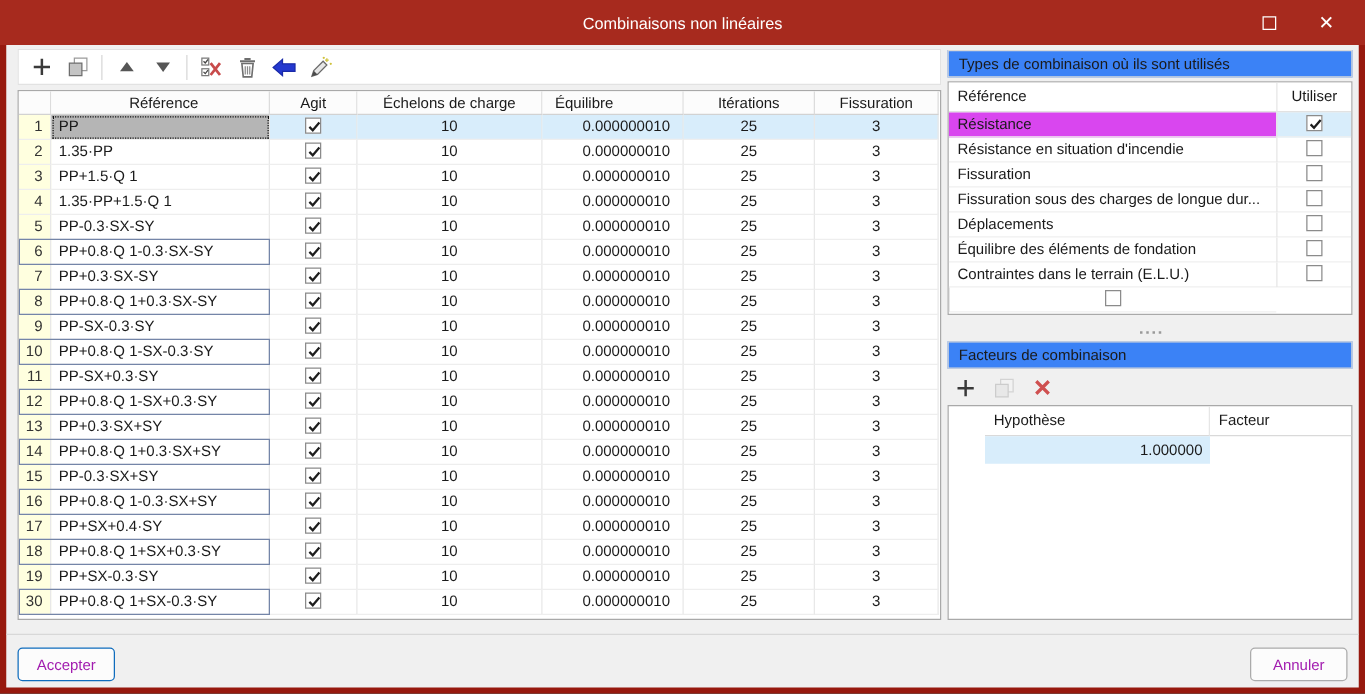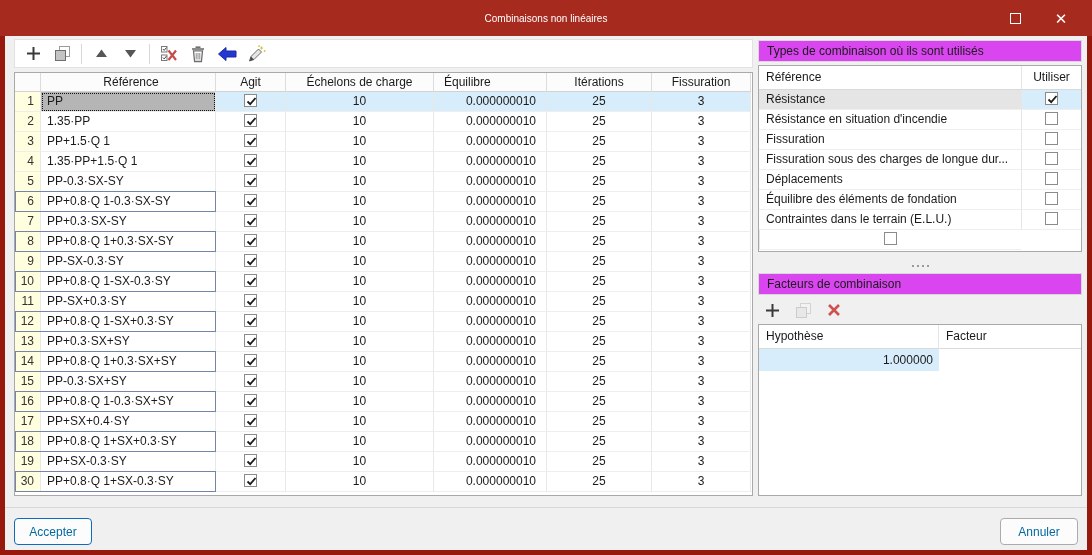--- a/index.html
+++ b/index.html
@@ -1,19 +1,19 @@
 <!DOCTYPE html>
 <html><head>
 <meta charset="utf-8">
 <style>
   html,body{margin:0;padding:0;background:#555;}
   *{box-sizing:border-box;}
   .window{position:relative;width:1092px;height:555px;background:#97190e;font-family:"Liberation Sans",sans-serif;font-size:12px;color:#1a1a1a;overflow:hidden;}
   .titlebar{position:absolute;left:0;top:0;right:0;height:36px;background:#a72a1e;display:flex;align-items:center;justify-content:center;}
-  .title{color:#fff;font-size:10px;}
+  .title{color:#fff;font-size:13px;}
   .win-controls{position:absolute;right:8px;top:0;height:36px;display:flex;align-items:center;gap:0;}
   .winbtn{width:46px;height:36px;display:flex;align-items:center;justify-content:center;cursor:default;}
   .max-glyph{display:inline-block;width:11px;height:11px;border:1px solid #fff;}
   .close-glyph{color:#fff;font-size:15px;line-height:15px;}
   .content{position:absolute;left:5px;top:36px;width:1082px;height:514px;background:#f0f0f0;}
 
   
   .toolbar{position:absolute;left:9px;top:3px;width:739px;height:29px;background:#fff;border:1px solid #e2e2e2;display:flex;align-items:center;padding-left:6px;gap:5px;}
   .tbtn{width:24px;height:24px;display:flex;align-items:center;justify-content:center;}
   .tbtn.disabled{opacity:.55;}
@@ -35,48 +35,48 @@
   .mrow.selected .cell{background:#d8edfb;}
   .mrow.selected .c-num{background:#ffffdf;}
   .mrow.selected .c-ref{background:#b5b5b5;outline:1px dotted #111;outline-offset:-2px;}
   .grp{position:absolute;left:0;top:-1px;width:201px;height:21px;border:1px solid #7485a8;pointer-events:none;}
 
   
   .cb{display:inline-block;width:13px;height:13px;background:#fff;border:1px solid #8b8b8b;vertical-align:middle;position:relative;margin-top:-2px;}
   .cb svg{position:absolute;left:0;top:0;}
 
   
-  .panel-header{position:absolute;left:753px;width:324px;height:22px;background:#d946ef;border:1px solid #d9d9d9;line-height:20px;padding-left:8px;}
+  .panel-header{position:absolute;left:753px;width:324px;height:22px;background:#3b82f6;border:1px solid #d9d9d9;line-height:20px;padding-left:8px;}
   .types-header{top:4px;}
   .types-table{position:absolute;left:753px;top:29px;width:324px;height:187px;background:#fff;border:1px solid #a9a9a9;overflow:hidden;}
   .trow{display:grid;grid-template-columns:262px 60px;height:20px;}
   .trow .tlabel{padding-left:7px;line-height:19px;border-bottom:1px solid #efefef;white-space:nowrap;overflow:hidden;}
   .trow .tcheck{text-align:center;border-left:1px solid #e6e6e6;border-bottom:1px solid #efefef;line-height:19px;}
   .thead{height:24px;}
   .thead .tlabel,.thead .tcheck{line-height:23px;border-bottom:1px solid #d9d9d9;background:#fff;}
-  .trow.selected .tlabel{background:#e5e5e5;}
+  .trow.selected .tlabel{background:#d946ef;}
   .trow.selected .tcheck{background:#d8edfb;}
 
   .splitter{position:absolute;left:753px;top:226px;width:324px;height:8px;display:flex;align-items:center;justify-content:center;gap:3px;}
   .dot{width:2px;height:2px;background:#9a9a9a;}
 
   .facteurs-header{top:237px;}
   .facteurs-toolbar{position:absolute;left:755px;top:262px;width:322px;height:24px;display:flex;align-items:center;gap:7px;}
   .facteurs-table{position:absolute;left:753px;top:288px;width:324px;height:172px;background:#fff;border:1px solid #a9a9a9;overflow:hidden;}
-  .frow{display:grid;grid-template-columns:180px 142px;height:22px;}
+  .frow{display:grid;grid-template-columns:180px 142px;height:22px;margin-left:29px;}
   .fhead{height:24px;}
   .fhead .fcell{line-height:23px;border-bottom:1px solid #d9d9d9;padding-left:7px;border-right:1px solid #e6e6e6;}
   .fhead .fcell:last-child{border-right:none;}
   .dropdown{background:#3795d8;color:#fff;height:22px;line-height:22px;padding-left:7px;position:relative;white-space:nowrap;}
   .dropdown .chev{position:absolute;right:7px;top:0;height:22px;display:flex;align-items:center;}
   .fvalue{background:#d8edfb;text-align:right;padding-right:6px;line-height:22px;}
 
   
   .footer-sep{position:absolute;left:0;top:471px;width:1082px;border-top:1px solid #d8d8d8;}
-  .btn{position:absolute;top:482px;width:78px;height:27px;background:#fcfcfc;border-radius:4px;font-family:"Liberation Sans",sans-serif;font-size:12px;color:#0369a1;padding:0;}
+  .btn{position:absolute;top:482px;width:78px;height:27px;background:#fcfcfc;border-radius:4px;font-family:"Liberation Sans",sans-serif;font-size:12px;color:#a21caf;padding:0;}
   .btn.accept{left:9px;border:1px solid #0f6cbd;}
   .btn.cancel{right:9px;border:1px solid #ababab;}
 </style>
 </head>
 <body>
 
 <div class="window">
   <div class="titlebar">
     <span class="title">Combinaisons non linéaires</span>
     <div class="win-controls">

